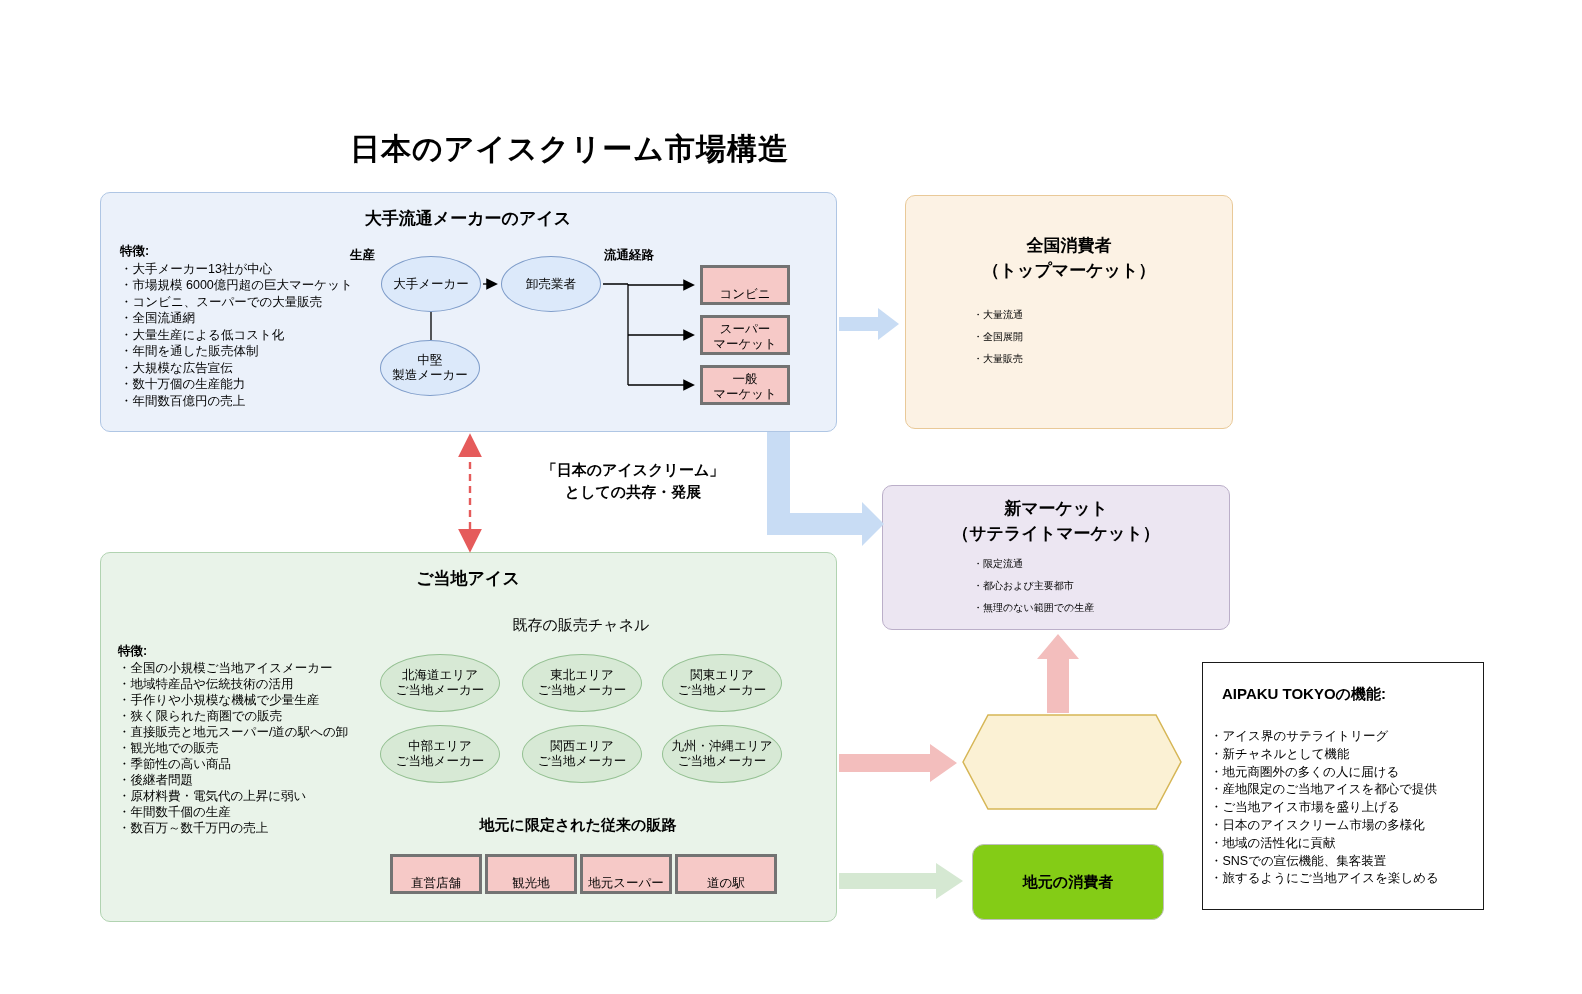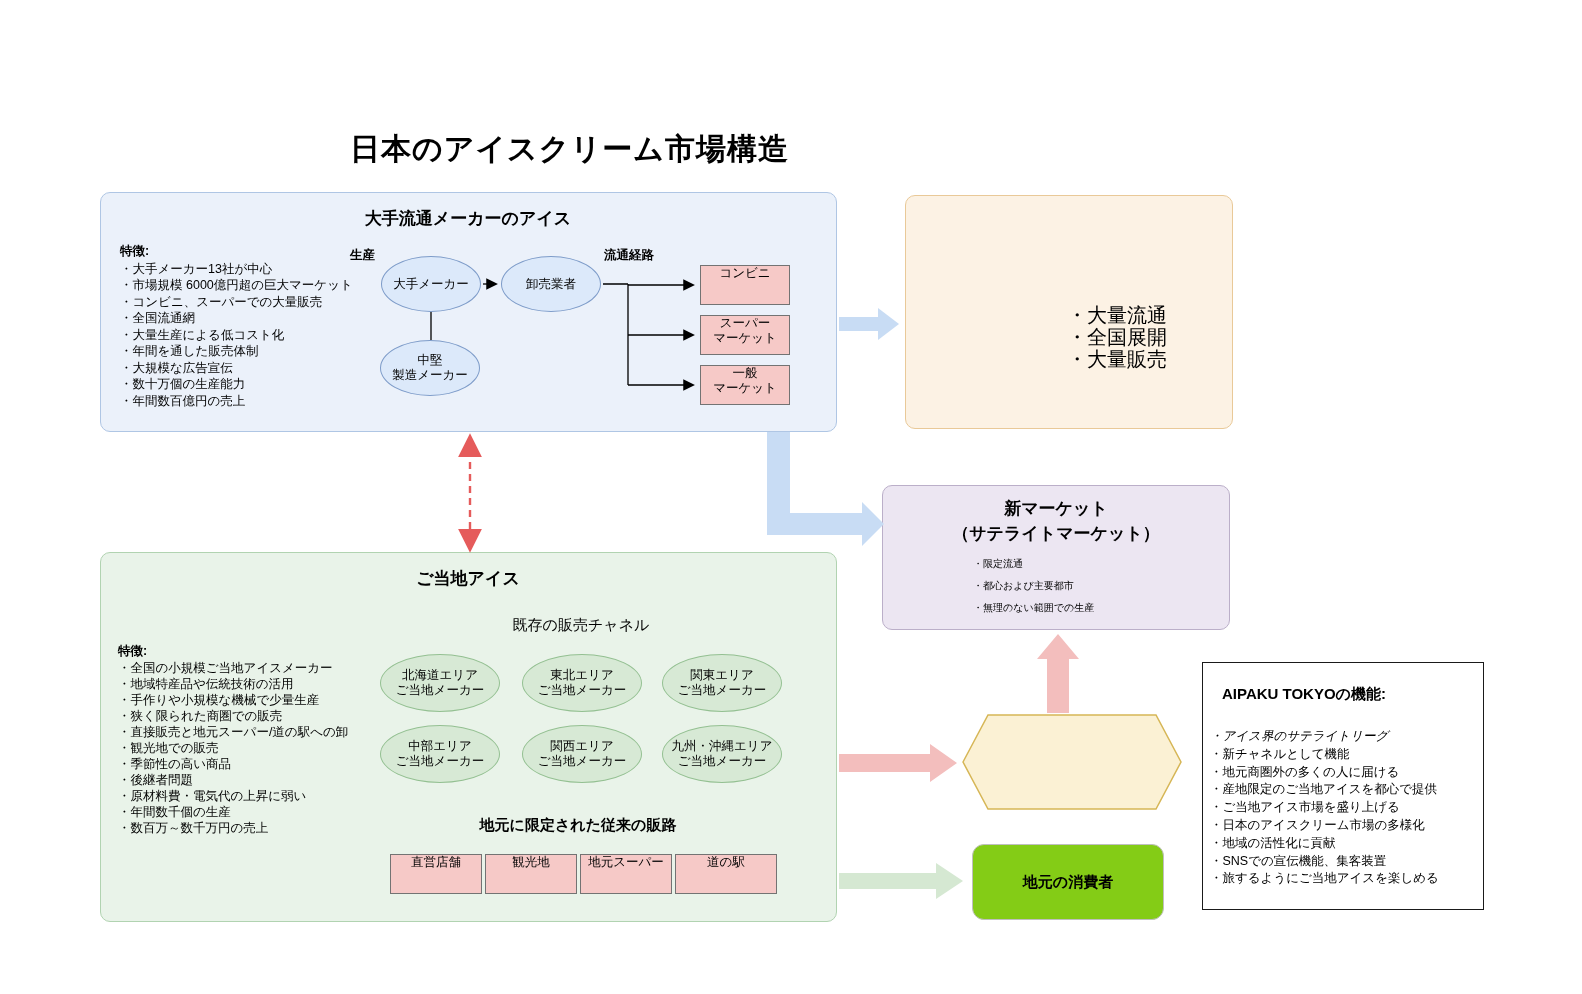--- a/index.html
+++ b/index.html
@@ -9,21 +9,21 @@
   .box{position:absolute;box-sizing:border-box;border-radius:10px;border:1px solid;}
   .blue-box{background:#EBF1FA;border-color:#AFC6E4;}
   .orange-box{background:#FCF2E4;border-color:#E9C998;}
   .purple-box{background:#ECE6F2;border-color:#BBAFC9;}
   .green-box{background:#E9F3E9;border-color:#B1D3B1;}
   .white-box{background:#FFFFFF;border-color:#1a1a1a;border-radius:0;}
   .consumer-box{background:#84cc16;border-color:#BFBFBF;border-radius:12px;}
   .ellipse{position:absolute;box-sizing:border-box;border-radius:50%;display:flex;align-items:center;justify-content:center;text-align:center;font-size:12.5px;line-height:15px;}
   .blue-ell{background:#DCE9FA;border:1px solid #7E9CC9;}
   .green-ell{background:#D7E9D5;border:1px solid #94C092;width:120px;height:58px;}
-  .pinkbox{position:absolute;box-sizing:border-box;background:#F6C9C7;border:1px solid #737373;display:flex;align-items:flex-start;justify-content:center;text-align:center;font-size:12.5px;line-height:15px;}
+  .pinkbox{position:absolute;box-sizing:border-box;background:#F6C9C7;border:3px solid #737373;display:flex;align-items:flex-end;justify-content:center;text-align:center;font-size:12.5px;line-height:15px;}
   .sec-title{font-weight:bold;font-size:17px;transform:translateX(-50%);white-space:nowrap;}
   .ctr{transform:translateX(-50%);text-align:center;}
   .ml{white-space:pre-line;}
   .feat{font-size:12.5px;}
   .feat .hd{font-weight:bold;margin-bottom:1px;}
   .feat div{line-height:16.5px;}
   .feat.tight div{line-height:16px;}
   .small-lab{font-size:12.5px;font-weight:bold;}
   .bullets div{line-height:22px;}
   svg{position:absolute;left:0;top:0;pointer-events:none;}
@@ -73,26 +73,30 @@
   <div class="pinkbox" style="left:700px;top:283px;width:90px;height:40px;">
     <span class="ml">スーパー
 マーケット</span>
   </div>
   <div class="pinkbox" style="left:700px;top:333px;width:90px;height:40px;">
     <span class="ml">一般
 マーケット</span>
   </div>
 
   <div class="box orange-box" style="left:905px;top:163px;width:328px;height:234px;"></div>
-  <div class="abs bullets" style="left:1067px;top:272px;font-size:20px;">
+  <div class="abs sec-title ml" style="left:1069px;top:201px;line-height:25px;text-align:center;">全国消費者
+（トップマーケット）</div>
+  <div class="abs bullets" style="left:973px;top:272px;font-size:10px;">
     <div>・大量流通</div>
     <div>・全国展開</div>
     <div>・大量販売</div>
   </div>
 
+  <div class="abs ml ctr" style="left:633px;top:427px;font-size:15px;line-height:22px;font-weight:bold;">「日本のアイスクリーム」
+としての共存・発展</div>
 
   <div class="box purple-box" style="left:882px;top:453px;width:348px;height:145px;"></div>
   <div class="abs sec-title ml" style="left:1056px;top:464px;line-height:25px;text-align:center;">新マーケット
 （サテライトマーケット）</div>
   <div class="abs bullets" style="left:973px;top:521px;font-size:10px;">
     <div>・限定流通</div>
     <div>・都心および主要都市</div>
     <div>・無理のない範囲での生産</div>
   </div>
 
@@ -154,21 +158,21 @@
   <div class="pinkbox" style="left:675px;top:822px;width:102px;height:40px;">
     <span>道の駅</span>
     </div>
 
   <div class="abs hex-label ml ctr" style="left:1071px;top:712px;">AIPAKU TOKYO
 （新チャネル）</div>
 
   <div class="box white-box" style="left:1202px;top:630px;width:282px;height:248px;"></div>
   <div class="abs" style="left:1222px;top:653px;font-size:15px;font-weight:bold;">AIPAKU TOKYOの機能:</div>
   <div class="abs" style="left:1210px;top:696px;font-size:12.5px;">
-    <div style="line-height:17.8px;font-style:italic;">・アイス界のサテライトリーグ</div>
+    <div style="line-height:17.8px;">・アイス界のサテライトリーグ</div>
     <div style="line-height:17.8px;">・新チャネルとして機能</div>
     <div style="line-height:17.8px;">・地元商圏外の多くの人に届ける</div>
     <div style="line-height:17.8px;">・産地限定のご当地アイスを都心で提供</div>
     <div style="line-height:17.8px;">・ご当地アイス市場を盛り上げる</div>
     <div style="line-height:17.8px;">・日本のアイスクリーム市場の多様化</div>
     <div style="line-height:17.8px;">・地域の活性化に貢献</div>
     <div style="line-height:17.8px;">・SNSでの宣伝機能、集客装置</div>
     <div style="line-height:17.8px;">・旅するようにご当地アイスを楽しめる</div>
   </div>
 

